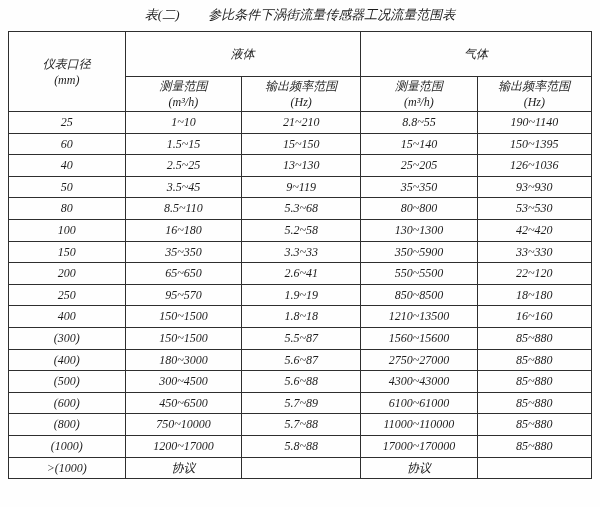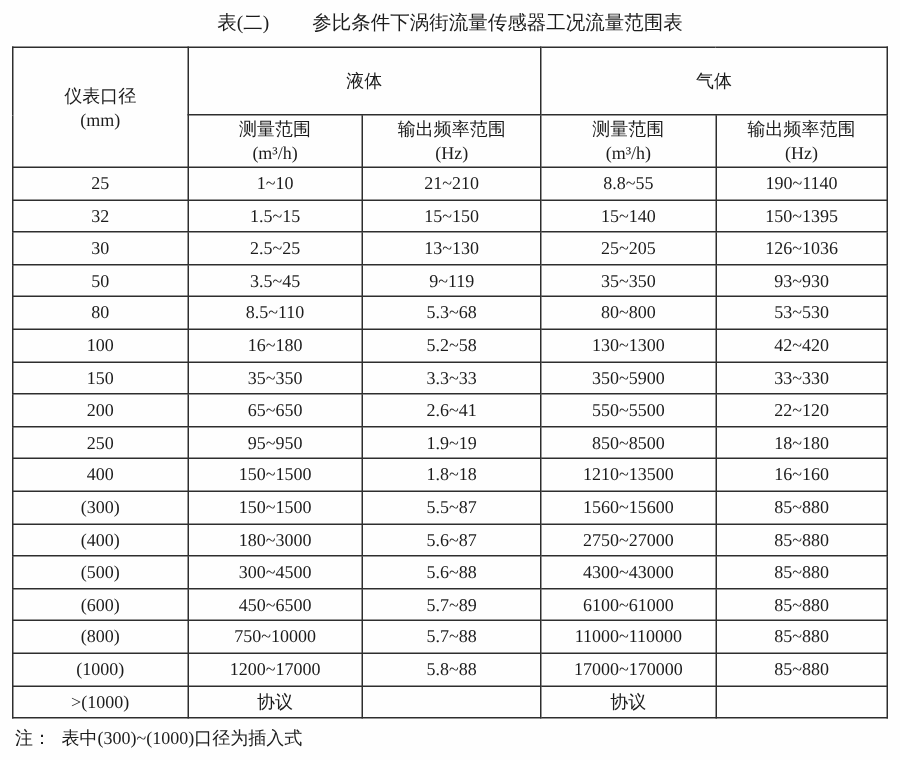--- a/index.html
+++ b/index.html
@@ -9,20 +9,21 @@
   }
   .page {
     width: 600px;
     height: 507px;
     box-sizing: border-box;
     background: #fefefe;
     font-family: "Liberation Serif", "DejaVu Serif", serif;
     color: #1c1c1c;
     padding: 4px 8px 0 8px;
     overflow: hidden;
+    font-style: italic;
   }
   .title {
     text-align: center;
     font-size: 13px;
     line-height: 18px;
     padding: 2px 0 7px 0;
     white-space: nowrap;
   }
   .title .title-prefix { margin-right: 2.2em; }
   table.flow-table {
@@ -104,29 +105,29 @@
     <tbody>
   <tr>
     <td>25</td>
     <td>1~10</td>
     <td>21~210</td>
     <td>8.8~55</td>
     <td>190~1140</td>
   </tr>
 
   <tr>
-    <td>32</td>
+    <td>60</td>
     <td>1.5~15</td>
     <td>15~150</td>
     <td>15~140</td>
     <td>150~1395</td>
   </tr>
 
   <tr>
-    <td>30</td>
+    <td>40</td>
     <td>2.5~25</td>
     <td>13~130</td>
     <td>25~205</td>
     <td>126~1036</td>
   </tr>
 
   <tr>
     <td>50</td>
     <td>3.5~45</td>
     <td>9~119</td>
@@ -161,21 +162,21 @@
   <tr>
     <td>200</td>
     <td>65~650</td>
     <td>2.6~41</td>
     <td>550~5500</td>
     <td>22~120</td>
   </tr>
 
   <tr>
     <td>250</td>
-    <td>95~950</td>
+    <td>95~570</td>
     <td>1.9~19</td>
     <td>850~8500</td>
     <td>18~180</td>
   </tr>
 
   <tr>
     <td>400</td>
     <td>150~1500</td>
     <td>1.8~18</td>
     <td>1210~13500</td>
@@ -233,17 +234,14 @@
   <tr>
     <td>&gt;(1000)</td>
     <td>协议</td>
     <td></td>
     <td>协议</td>
     <td></td>
   </tr>
 </tbody>
   </table>
 
-  <div class="footnote">
-    <span class="footnote-label">注：</span><span>表中(300)~(1000)口径为插入式</span>
-  </div>
 
 </div>
 
 </body></html>

